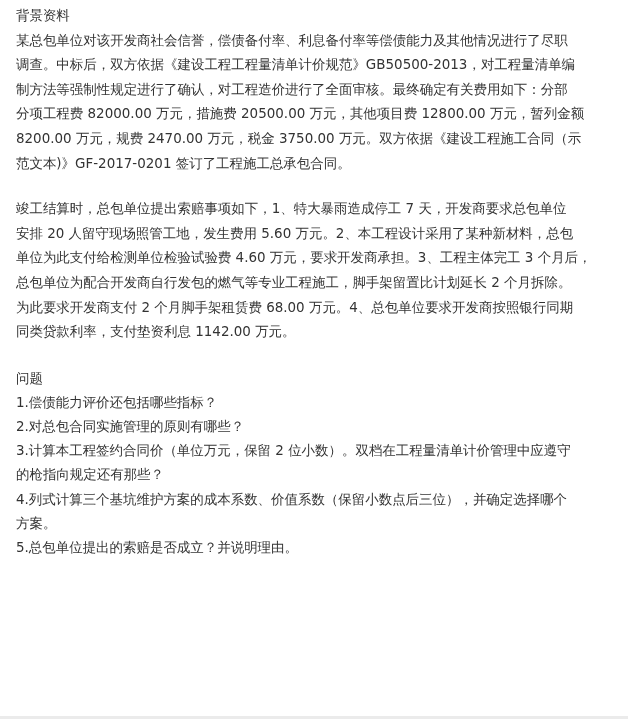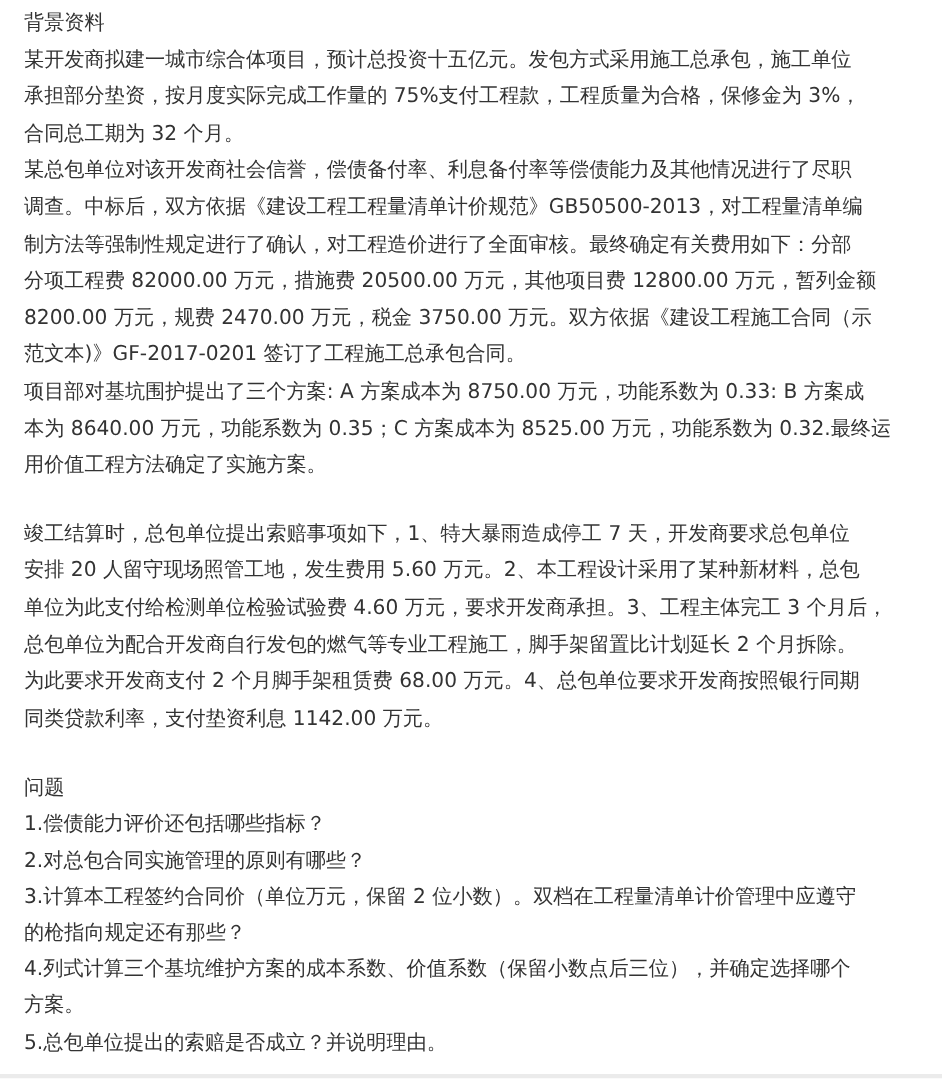--- a/index.html
+++ b/index.html
@@ -11,40 +11,30 @@
   .gap2 { height: 22px; }
   .qsec .line { line-height: 24.2px; height: 24.2px; }
   .bottom-band { position: absolute; left: 0; right: 0; bottom: 0; height: 3px; background: #ebebeb; }
 </style>
 </head>
 <body>
 
 <div class="doc">
   <div class="line" style="transform-origin: left center; transform: scaleX(0.989865);">背景资料</div>
 
-  <div>
-    <div class="line" style="transform-origin: left center; transform: scaleX(0.989865);">某开发商拟建一城市综合体项目，预计总投资十五亿元。发包方式采用施工总承包，施工单位</div>
-    <div class="line" style="transform-origin: left center; transform: scaleX(0.989865);">承担部分垫资，按月度实际完成工作量的 75%支付工程款，工程质量为合格，保修金为 3%，</div>
-    <div class="line" style="transform-origin: left center; transform: scaleX(0.989865);">合同总工期为 32 个月。</div>
-  </div>
 
   <div>
     <div class="line" style="transform-origin: left center; transform: scaleX(0.989865);">某总包单位对该开发商社会信誉，偿债备付率、利息备付率等偿债能力及其他情况进行了尽职</div>
     <div class="line" style="transform-origin: left center; transform: scaleX(0.989865);">调查。中标后，双方依据《建设工程工程量清单计价规范》GB50500-2013，对工程量清单编</div>
     <div class="line" style="transform-origin: left center; transform: scaleX(0.989865);">制方法等强制性规定进行了确认，对工程造价进行了全面审核。最终确定有关费用如下：分部</div>
     <div class="line" style="transform-origin: left center; transform: scaleX(0.989865);">分项工程费 82000.00 万元，措施费 20500.00 万元，其他项目费 12800.00 万元，暂列金额</div>
     <div class="line" style="transform-origin: left center; transform: scaleX(0.989865);">8200.00 万元，规费 2470.00 万元，税金 3750.00 万元。双方依据《建设工程施工合同（示</div>
     <div class="line" style="transform-origin: left center; transform: scaleX(0.989865);">范文本)》GF-2017-0201 签订了工程施工总承包合同。</div>
   </div>
 
-  <div>
-    <div class="line" style="transform-origin: left center; transform: scaleX(0.989865);">项目部对基坑围护提出了三个方案: A 方案成本为 8750.00 万元，功能系数为 0.33: B 方案成</div>
-    <div class="line" style="transform-origin: left center; transform: scaleX(0.989865);">本为 8640.00 万元，功能系数为 0.35；C 方案成本为 8525.00 万元，功能系数为 0.32.最终运</div>
-    <div class="line" style="transform-origin: left center; transform: scaleX(0.989865);">用价值工程方法确定了实施方案。</div>
-  </div>
 
   <div class="gap"></div>
 
   <div>
     <div class="line" style="transform-origin: left center; transform: scaleX(0.989865);">竣工结算时，总包单位提出索赔事项如下，1、特大暴雨造成停工 7 天，开发商要求总包单位</div>
     <div class="line" style="transform-origin: left center; transform: scaleX(0.989865);">安排 20 人留守现场照管工地，发生费用 5.60 万元。2、本工程设计采用了某种新材料，总包</div>
     <div class="line" style="transform-origin: left center; transform: scaleX(0.989865);">单位为此支付给检测单位检验试验费 4.60 万元，要求开发商承担。3、工程主体完工 3 个月后，</div>
     <div class="line" style="transform-origin: left center; transform: scaleX(0.989865);">总包单位为配合开发商自行发包的燃气等专业工程施工，脚手架留置比计划延长 2 个月拆除。</div>
     <div class="line" style="transform-origin: left center; transform: scaleX(0.989865);">为此要求开发商支付 2 个月脚手架租赁费 68.00 万元。4、总包单位要求开发商按照银行同期</div>
     <div class="line" style="transform-origin: left center; transform: scaleX(0.989865);">同类贷款利率，支付垫资利息 1142.00 万元。</div>

